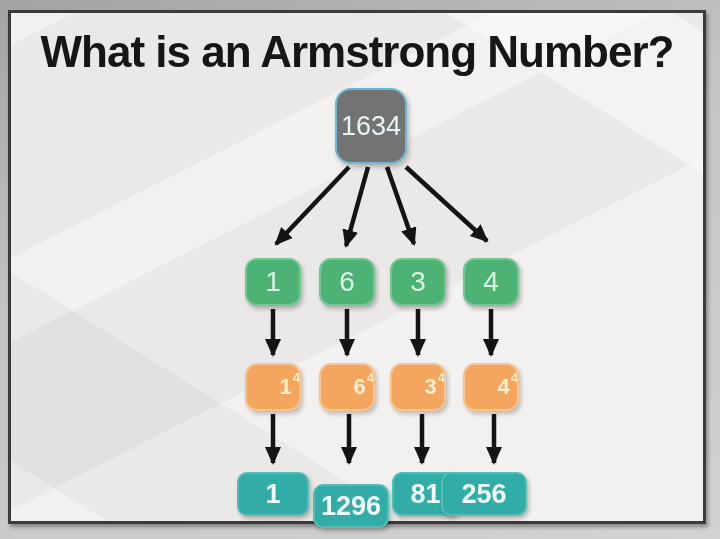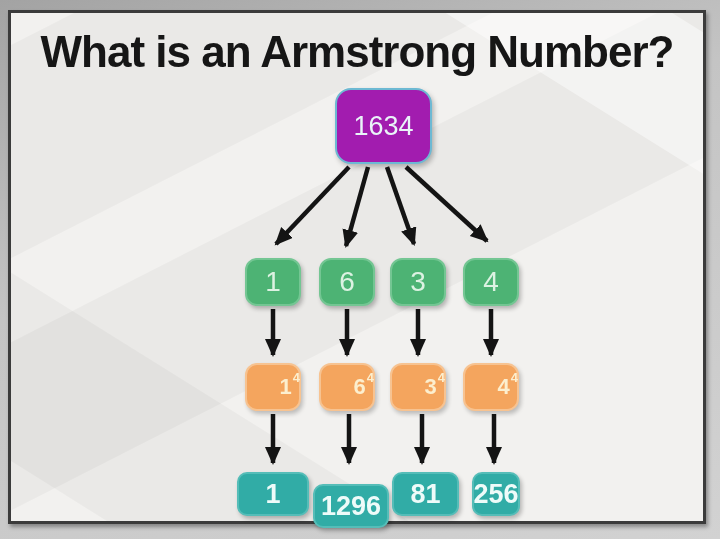--- a/index.html
+++ b/index.html
@@ -21,22 +21,22 @@
   .sw4{width:500px;height:120px;left:330px;top:-40px;transform:rotate(32deg);background:rgba(255,255,255,0.45);}
   .title{
     position:absolute;left:0;top:14px;width:100%;text-align:center;
     font-size:44px;font-weight:bold;color:#161616;letter-spacing:-1px;
   }
   .box{
     position:absolute;display:flex;align-items:center;justify-content:center;
     box-sizing:border-box;color:#fff;
   }
   .root-box{
-    left:335px;top:88px;width:97px;height:76px;border-radius:16px;
-    background:#a21caf;border:2px solid #6db9d3;
+    left:335px;top:88px;width:72px;height:76px;border-radius:16px;
+    background:#737373;border:2px solid #6db9d3;
     box-shadow:2px 3px 5px rgba(0,0,0,0.25);
     font-size:27px;color:#e9f4f8;
   }
   .digit-box{
     top:258px;width:56px;height:48px;border-radius:12px;
     background:#4db374;border:2px solid #74c693;
     box-shadow:2px 3px 4px rgba(0,0,0,0.25);
     font-size:28px;color:#dcf2e2;
   }
   .power-box{
@@ -47,21 +47,21 @@
   }
   .power-box sup{font-size:13px;line-height:0;position:relative;top:-4px;left:1px;}
   .result-box{
     top:472px;height:44px;border-radius:10px;
     background:#31aca6;border:2px solid #55bdb8;
     box-shadow:2px 3px 4px rgba(0,0,0,0.25);
     font-size:27px;font-weight:bold;color:#eefbf9;
   }
   .c1{left:245px;} .c2{left:319px;} .c3{left:390px;} .c4{left:463px;}
   .r1{left:237px;width:72px;} .r2{left:313px;width:76px;margin-top:12px;}
-  .r3{left:392px;width:67px;text-align:right;}  .r4{left:472px;width:48px;}
+  .r3{left:392px;width:67px;text-align:right;}  .r4{left:441px;width:86px;}
   .arrows{position:absolute;left:0;top:0;width:720px;height:539px;pointer-events:none;}
 </style>
 </head>
 <body>
 
 <div class="frame">
   <div class="swoosh sw1"></div>
   <div class="swoosh sw2"></div>
   <div class="swoosh sw3"></div>
   <div class="swoosh sw4"></div>

